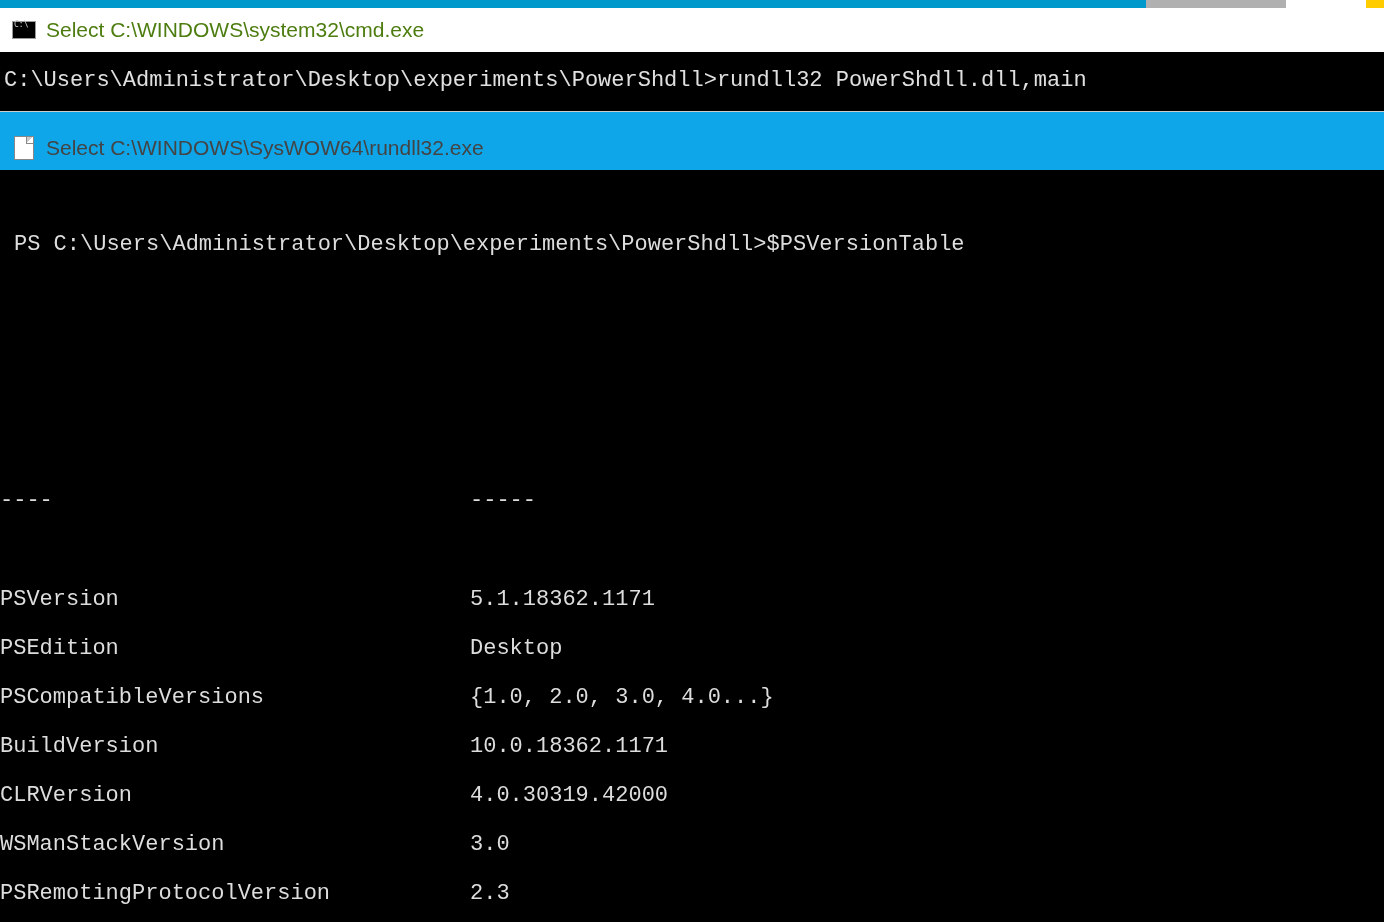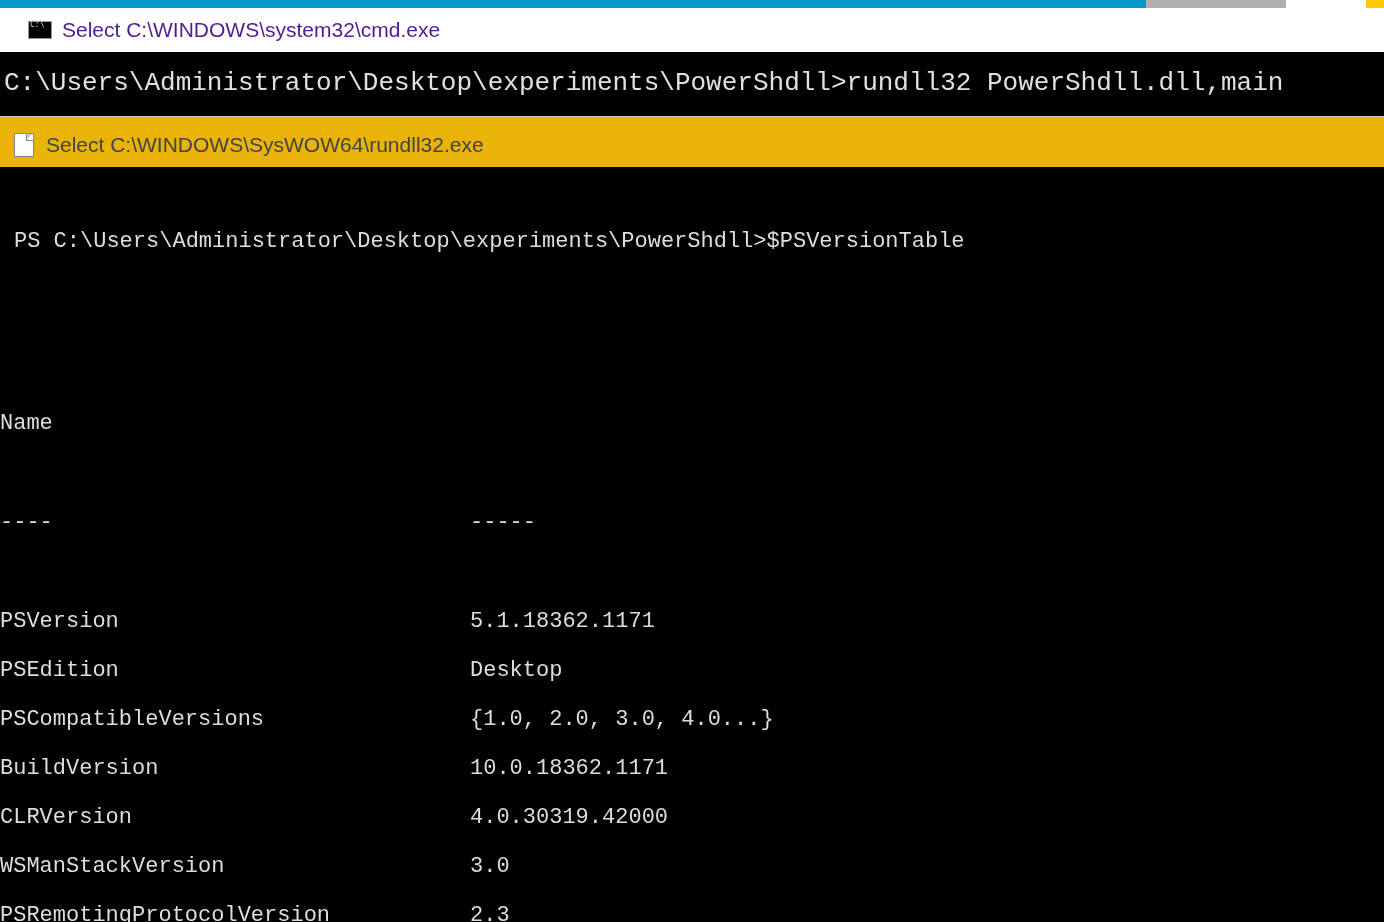--- a/index.html
+++ b/index.html
@@ -23,31 +23,31 @@
     .top-border .seg {
       height: 100%;
     }
     .seg.gray { background: #b0b0b0; width: 140px; }
     .seg.white { background: #fff; width: 80px; }
     .seg.yellow { background: #ffcc00; width: 18px; }
     .titlebar {
       background: #fff;
       display: flex;
       align-items: center;
-      padding: 10px 28px;
-      color: #4c1d95;
+      padding: 10px 12px;
+      color: #4d7c0f;
       font-family: 'Segoe UI', Tahoma, sans-serif;
       font-size: 21px;
       font-weight: 400;
     }
     .titlebar-2 {
-      background: #eab308;
+      background: #0ea5e9;
       display: flex;
       align-items: center;
-      padding: 16px 12px 10px 12px;
+      padding: 24px 12px 10px 12px;
       color: #444;
       font-family: 'Segoe UI', Tahoma, sans-serif;
       font-size: 21px;
       font-weight: 400;
       border-top: 1px solid #ccc;
     }
     .cmd-icon {
       width: 24px;
       height: 18px;
       background: #000;
@@ -82,21 +82,21 @@
       right: 0;
       width: 6px;
       height: 6px;
       background: linear-gradient(135deg, #ccc 50%, #fff 50%);
       border-left: 1px solid #888;
       border-bottom: 1px solid #888;
     }
     .terminal-line {
       background: #000;
       color: #e0e0e0;
-      font-size: 26px;
+      font-size: 22px;
       padding: 16px 4px 18px 4px;
       white-space: pre;
       font-family: Consolas, 'Courier New', monospace;
     }
     .terminal-ps {
       background: #000;
       color: #ddd;
       font-size: 22px;
       padding: 8px 0 0 0;
       white-space: pre;
@@ -139,21 +139,20 @@
 <div class="titlebar-2">
   <span class="file-icon"></span>
   <span>Select C:\WINDOWS\SysWOW64\rundll32.exe</span>
 </div>
 
 <div class="terminal-ps">
   <div class="ps-prompt-line"><span>PS C:\Users\Administrator\Desktop\experiments\PowerShdll&gt;</span><span>$PSVersionTable</span></div>
 
   <div class="ps-table">
     <div class="ps-row">
-      <div class="ps-name">Name</div>
     </div>
     <div class="ps-row">
       <div class="ps-name">----</div>
       <div class="ps-value">-----</div>
     </div>
     <div id="ps-rows"><div class="ps-row"><div class="ps-name">PSVersion</div><div class="ps-value">5.1.18362.1171</div></div><div class="ps-row"><div class="ps-name">PSEdition</div><div class="ps-value">Desktop</div></div><div class="ps-row"><div class="ps-name">PSCompatibleVersions</div><div class="ps-value">{1.0, 2.0, 3.0, 4.0...}</div></div><div class="ps-row"><div class="ps-name">BuildVersion</div><div class="ps-value">10.0.18362.1171</div></div><div class="ps-row"><div class="ps-name">CLRVersion</div><div class="ps-value">4.0.30319.42000</div></div><div class="ps-row"><div class="ps-name">WSManStackVersion</div><div class="ps-value">3.0</div></div><div class="ps-row"><div class="ps-name">PSRemotingProtocolVersion</div><div class="ps-value">2.3</div></div></div>
   </div>
 </div>
 
 </body></html>

